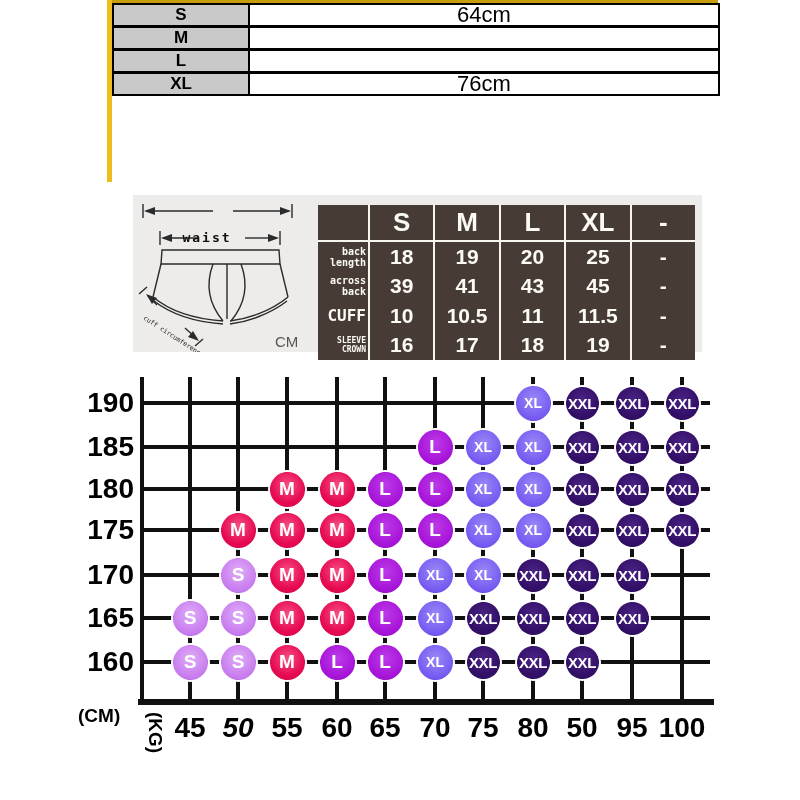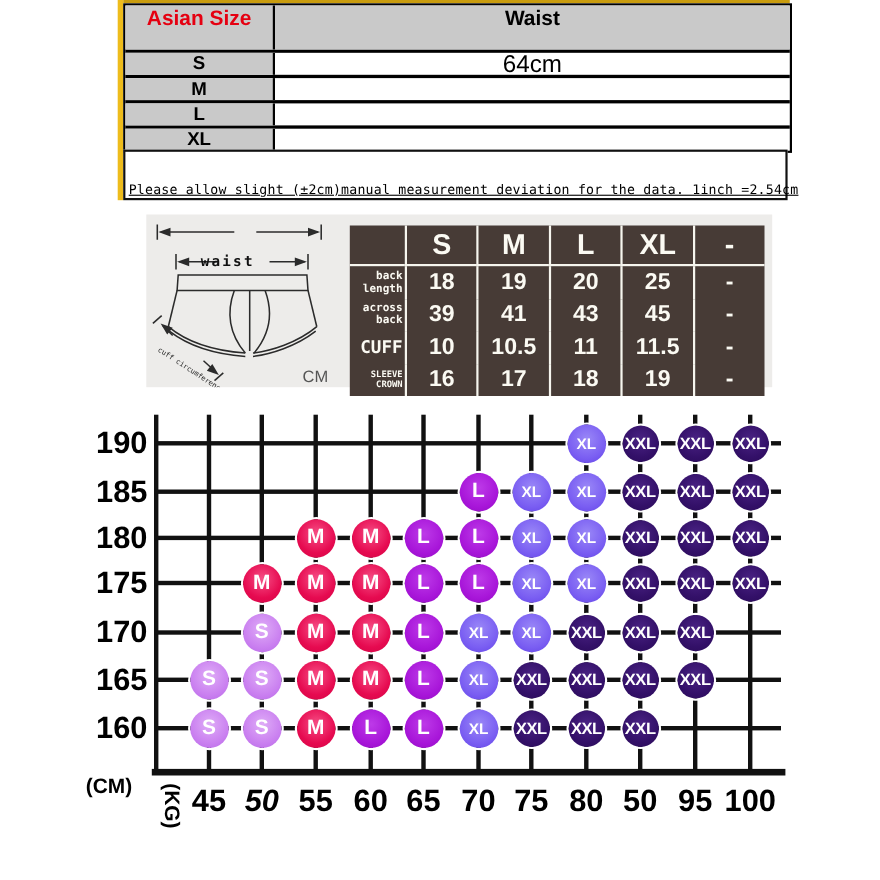--- a/index.html
+++ b/index.html
@@ -65,42 +65,36 @@
 </style>
 </head>
 <body>
 
 <div id="page">
 
   <div class="yellow-top"></div>
   <div class="yellow-left"></div>
 
   <div class="sizeTable">
-    <div class="st-row st-header">
-      <div class="st-c1">Asian Size</div>
-      <div class="st-c2">Waist</div>
-    </div>
   <div class="st-row st-data">
         <div class="st-c1">S</div>
         <div class="st-c2">64cm</div>
       </div>
       <div class="st-row st-data">
         <div class="st-c1">M</div>
       </div>
       <div class="st-row st-data">
         <div class="st-c1">L</div>
       </div>
       <div class="st-row st-data">
         <div class="st-c1">XL</div>
+        <div class="st-c2">76cm</div>
       </div>
     </div>
 
-  <div class="noteBox">
-    <span>Please allow slight (±2cm)manual measurement deviation for the data. 1inch =2.54cm</span>
-  </div>
 
   <div class="midPanel"></div>
 
   <svg class="diagramSvg" viewBox="0 0 185 157">
     <g stroke="#2b2b2b" stroke-width="1.4" fill="none">
 
       <g>
         <line x1="10" y1="9" x2="10" y2="23"></line>
         <line x1="13" y1="16" x2="80" y2="16"></line>
         <line x1="100" y1="16" x2="156" y2="16"></line>

